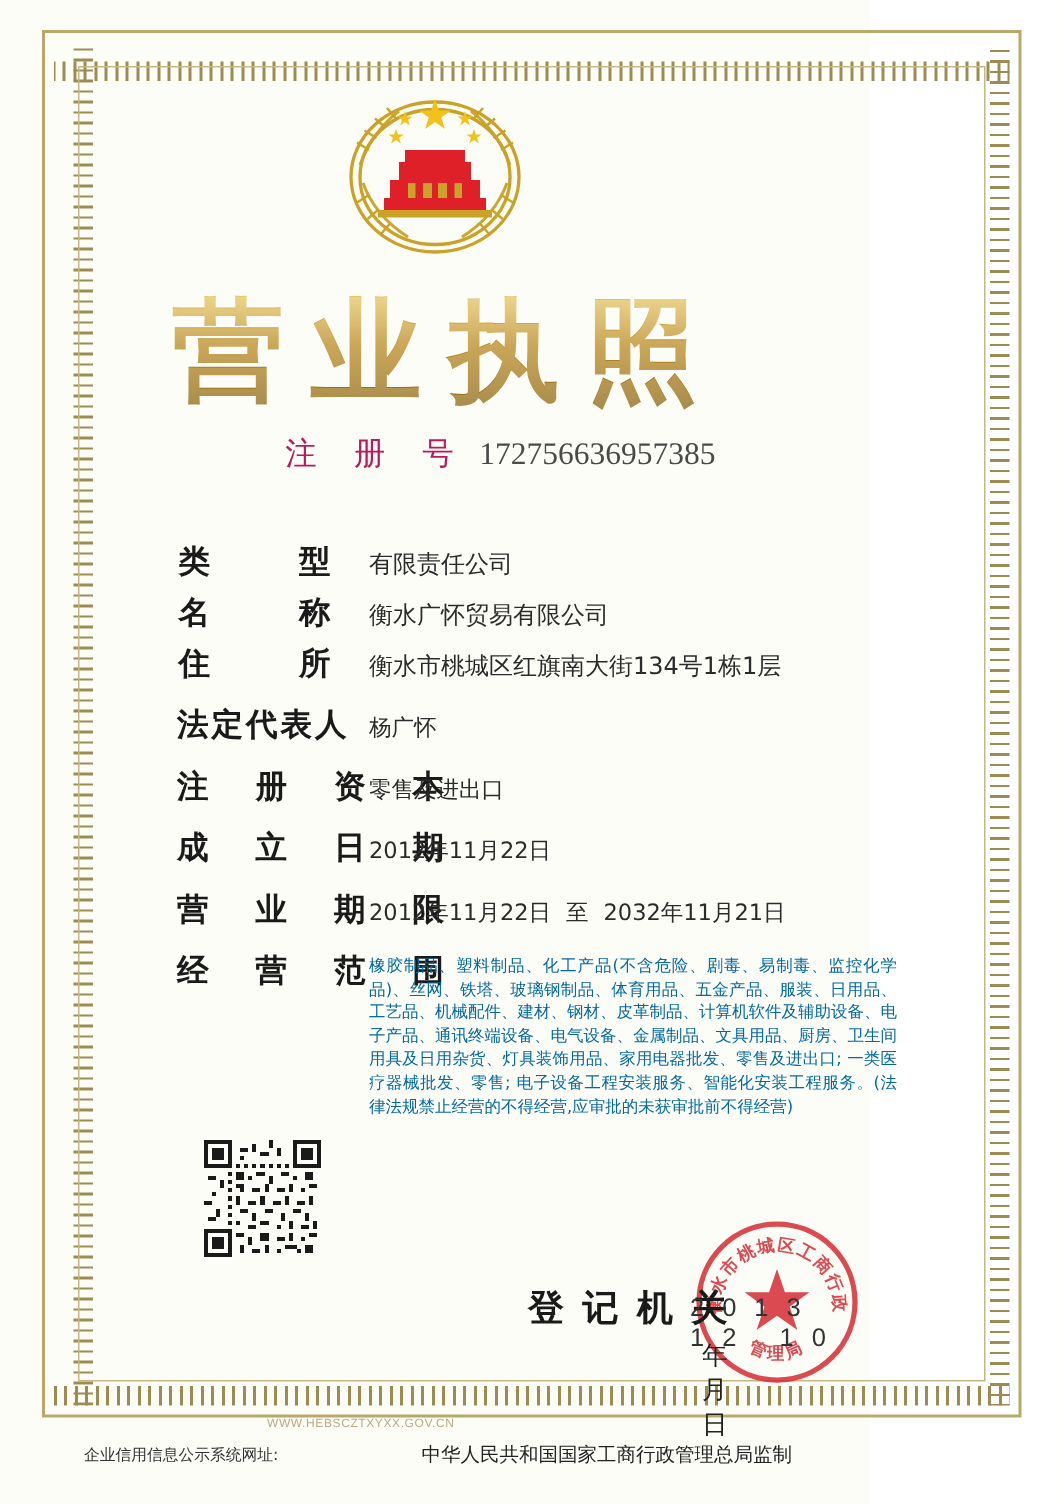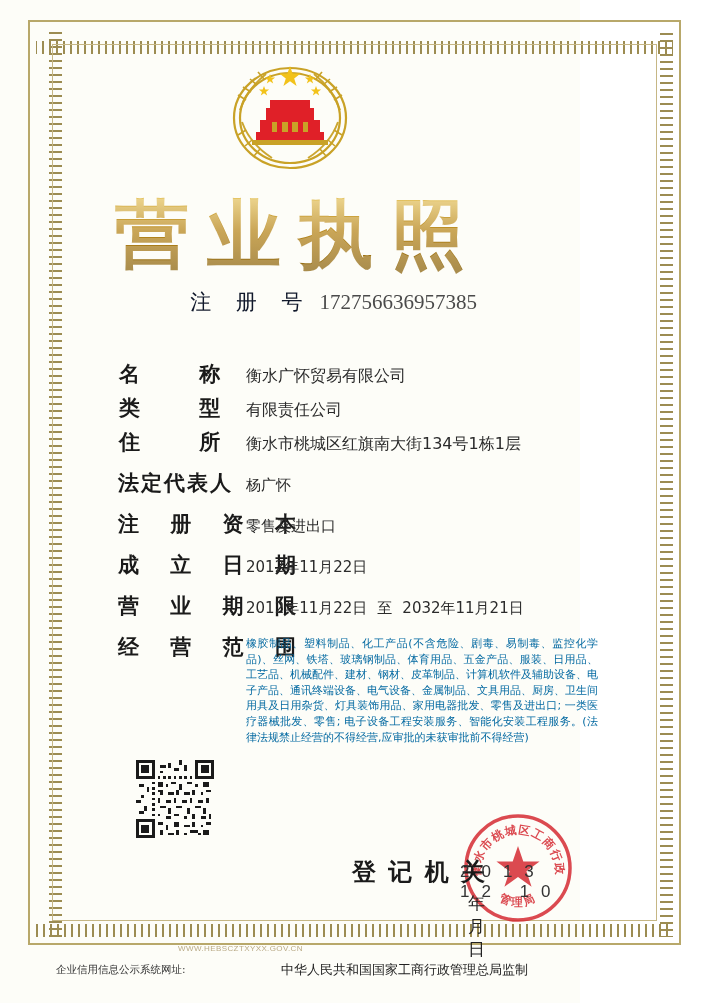--- a/index.html
+++ b/index.html
@@ -126,21 +126,21 @@
     right: 103px;
     top: 288px;
     display: flex;
     align-items: baseline;
     color: #8a6a1f;
   }
   .reg-label {
     font-family: "DejaVu Sans", sans-serif;
     font-size: 21px;
     letter-spacing: 9px;
-    color: #0f172a;
+    color: #be185d;
   }
   .reg-value {
     font-family: "Liberation Serif", serif;
     font-size: 21px;
     color: #4a4a4a;
     margin-left: 8px;
     letter-spacing: 0px;
   }
 
   
@@ -337,27 +337,27 @@
   <div class="title">营业执照</div>
 
   <div class="reg-line">
     <span class="reg-label">注 册 号</span>
     <span class="reg-value">172756636957385</span>
   </div>
 
   <div class="fields">
 
     <div class="field-row row-tight">
+      <div class="field-label sp2">类          型</div>
+      <div class="field-value big">有限责任公司</div>
+    </div>
+
+    <div class="field-row row-tight">
       <div class="field-label sp2">名          称</div>
       <div class="field-value big">衡水广怀贸易有限公司</div>
-    </div>
-
-    <div class="field-row row-tight">
-      <div class="field-label sp2">类          型</div>
-      <div class="field-value big">有限责任公司</div>
     </div>
 
     <div class="field-row">
       <div class="field-label sp2">住          所</div>
       <div class="field-value big">衡水市桃城区红旗南大街134号1栋1层</div>
     </div>
 
     <div class="field-row">
       <div class="field-label sp0">法定代表人</div>
       <div class="field-value">杨广怀</div>

